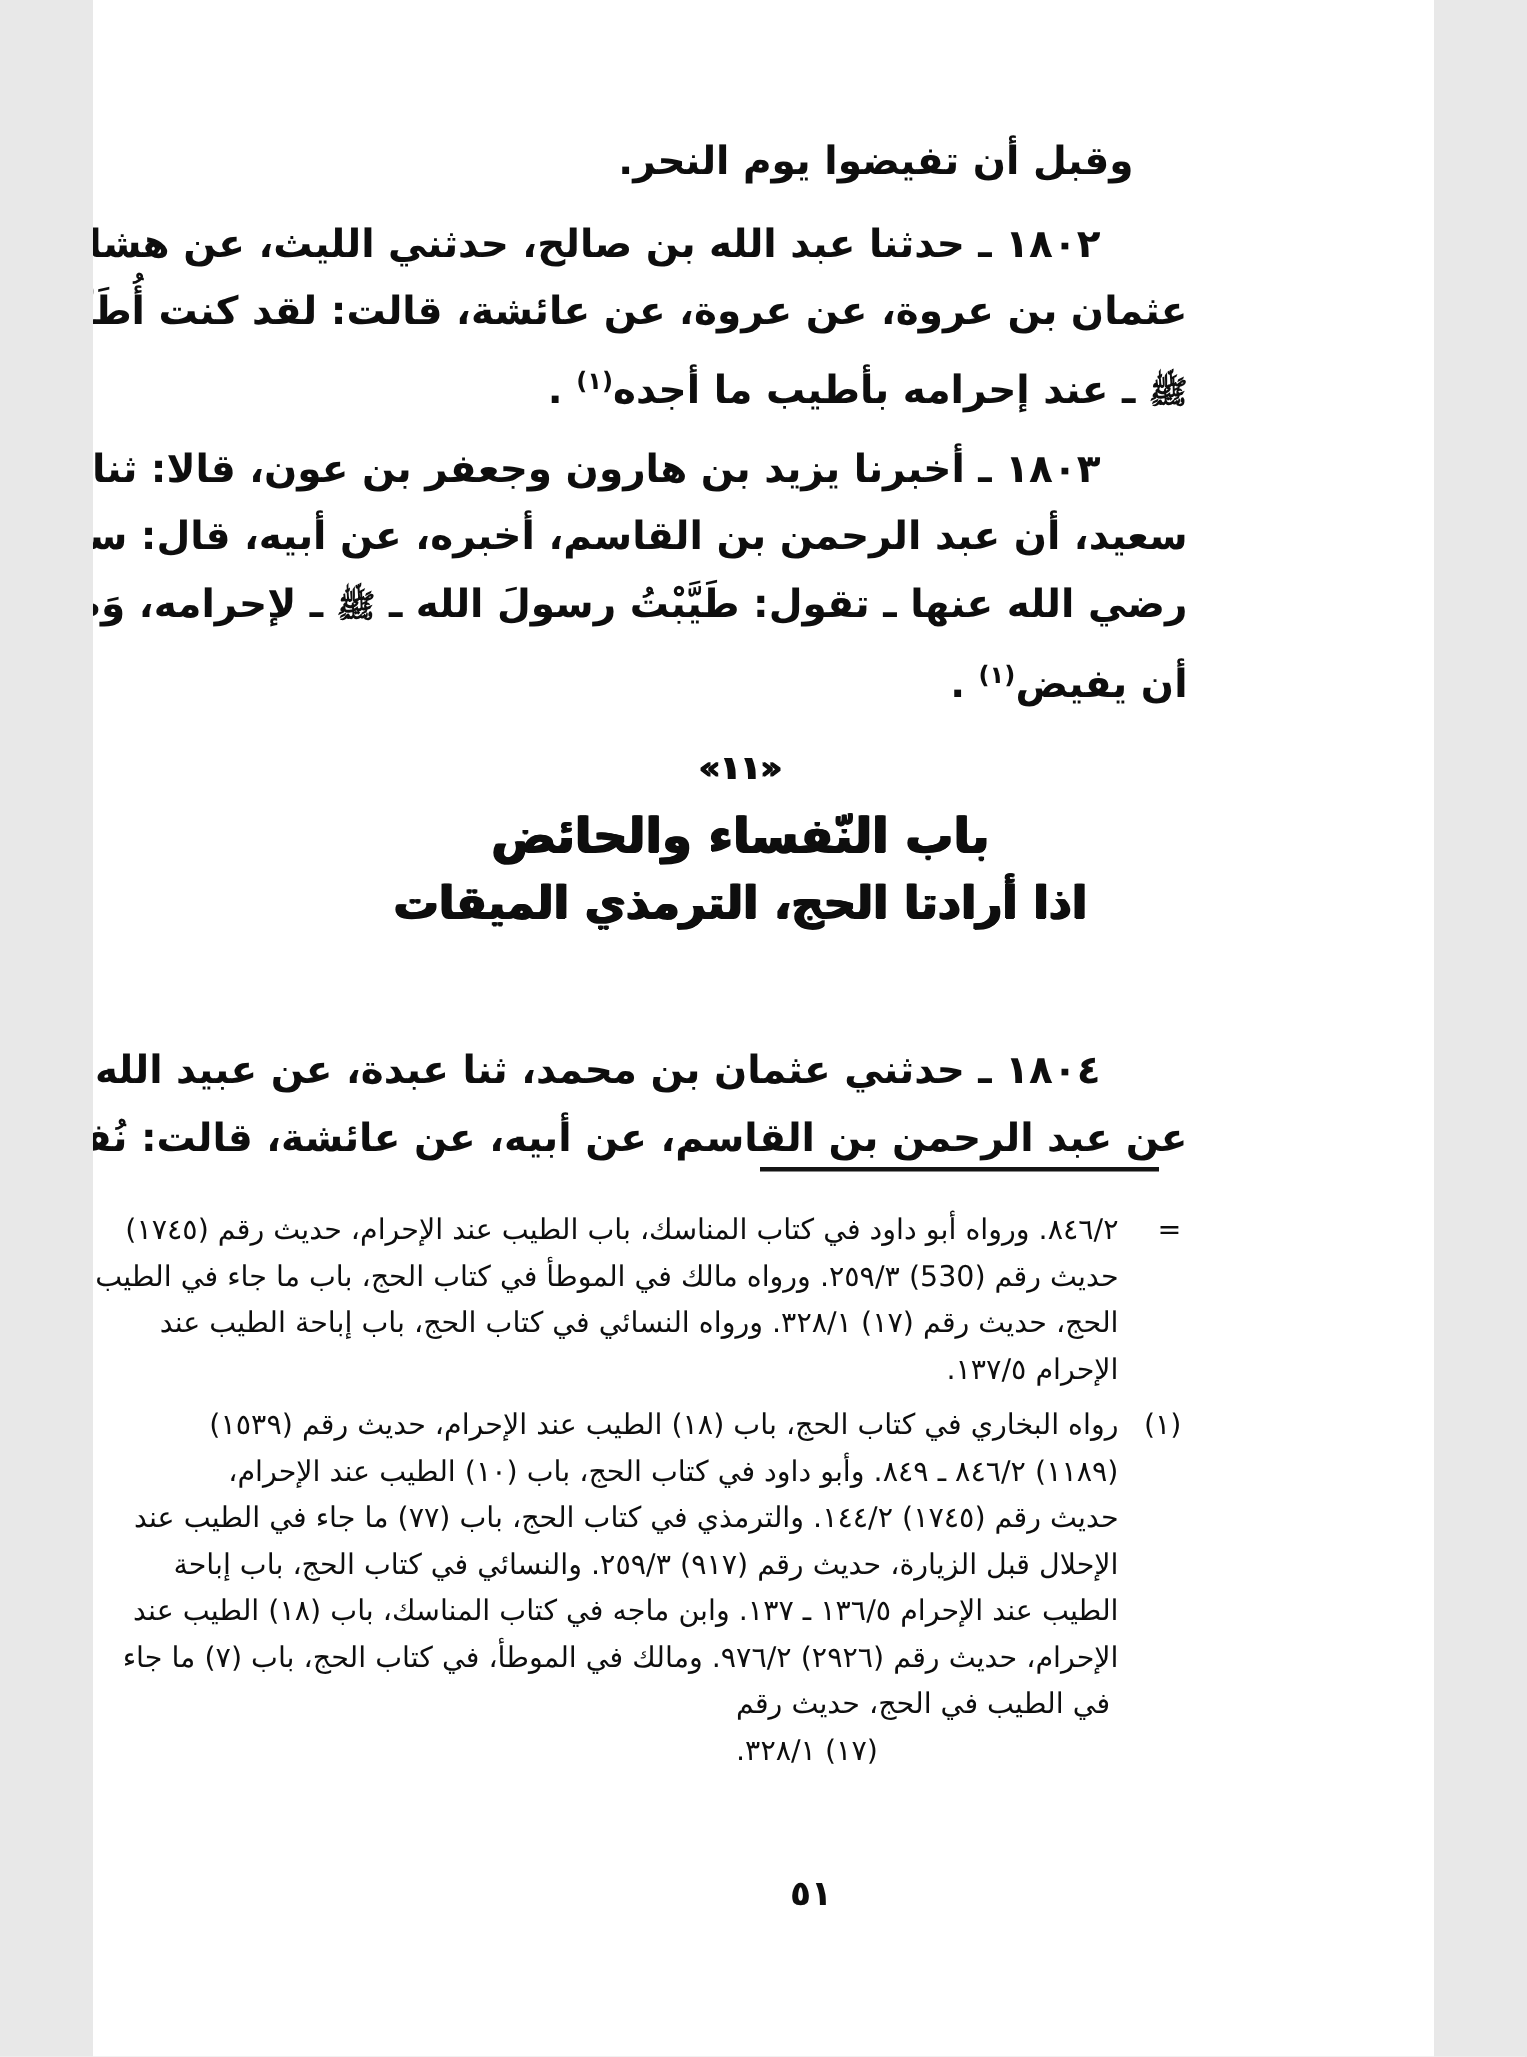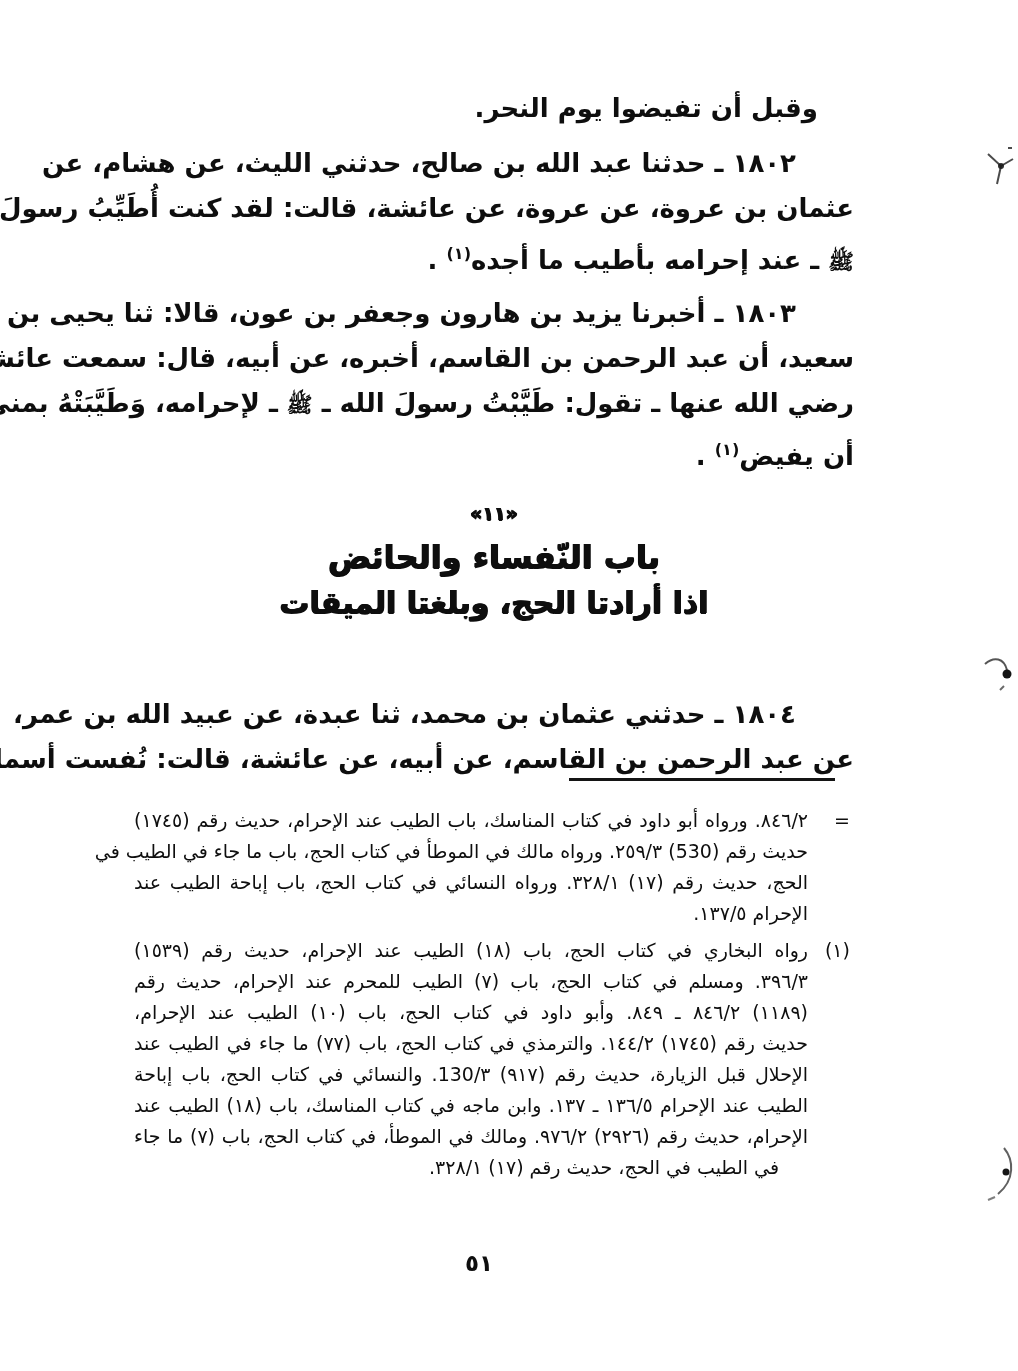--- a/index.html
+++ b/index.html
@@ -1,18 +1,18 @@
 <!DOCTYPE html>
 <html lang="ar" dir="rtl"><head>
 <meta charset="utf-8">
 <style>
   html,body{margin:0;padding:0;background:#e8e8e8;}
   .page{
     position:relative;
-    width:1018px;height:1371px;
+    width:894px;height:1371px;
     margin:0 auto;
     background:#ffffff;
     overflow:hidden;
     direction:rtl;
     font-family:"DejaVu Sans",sans-serif;
     color:#0e0e0e;
   }
   
   .col{position:absolute;right:164px;left:134px;}
   .mtxt{font-size:26px;font-weight:bold;line-height:45px;}
@@ -20,21 +20,21 @@
   .line{display:block;}
   .jl{text-align:justify;text-align-last:justify;white-space:nowrap;}
   .rl{text-align:right;}
   .indent{padding-right:58px;}
   .intro-pad{padding-right:36px;}
   .fref{font-size:0.62em;vertical-align:super;}
   .sas{font-size:0.82em;}
   
   .chap{text-align:center;font-weight:bold;
         text-shadow:0.7px 0 currentColor,-0.7px 0 currentColor,0 0.5px currentColor;}
-  .chap-num{font-size:19px;line-height:34px;}
+  .chap-num{font-size:22px;line-height:34px;}
   .chap-t1{font-size:32px;line-height:46px;}
   .chap-t2{font-size:30px;line-height:46px;}
   
   .fsep{position:absolute;top:778px;right:183px;width:266px;height:3px;background:#141414;}
   
   .fnblock{position:absolute;top:805px;right:164px;left:134px;}
   .fnpara{position:relative;padding-right:46px;}
   .fnpara + .fnpara{margin-top:6px;}
   .fnmark{position:absolute;right:4px;top:0;line-height:31px;font-size:19px;}
   .fn-last-short{text-align:right;}
@@ -60,21 +60,21 @@
 
   <div class="col mtxt" style="top:291px">
     <span class="line jl indent">١٨٠٣ ـ أخبرنا يزيد بن هارون وجعفر بن عون، قالا: ثنا يحيى بن</span>
     <span class="line jl">سعيد، أن عبد الرحمن بن القاسم، أخبره، عن أبيه، قال: سمعت عائشة ـ</span>
     <span class="line jl"><span>رضي الله عنها ـ تقول: طَيَّبْتُ رسولَ الله ـ </span><span class="sas">ﷺ</span><span> ـ لإحرامه، وَطَيَّبَتْهُ بمنى قبل</span></span>
     <span class="line rl"><span>أن يفيض</span><span class="fref">(١)</span><span> .</span></span>
   </div>
 
   <div class="col chap chap-num" style="top:496px">«١١»</div>
   <div class="col chap chap-t1" style="top:534px">باب النّفساء والحائض</div>
-  <div class="col chap chap-t2" style="top:580px">اذا أرادتا الحج، وبلغتا الميقات</div>
+  <div class="col chap chap-t2" style="top:580px">اذا أرادتا الحج، الترمذي الميقات</div>
 
   <div class="col mtxt" style="top:692px">
     <span class="line jl indent">١٨٠٤ ـ حدثني عثمان بن محمد، ثنا عبدة، عن عبيد الله بن عمر،</span>
     <span class="line jl">عن عبد الرحمن بن القاسم، عن أبيه، عن عائشة، قالت: نُفست أسماء</span>
   </div>
 
   <div class="fsep"></div>
 
   <div class="fnblock ftxt">
 
@@ -82,24 +82,23 @@
       <span class="fnmark">=</span>
       <span class="line jl">٨٤٦/٢. ورواه أبو داود في كتاب المناسك، باب الطيب عند الإحرام، حديث رقم (١٧٤٥)</span>
       <span class="line jl">حديث رقم (530) ٢٥٩/٣. ورواه مالك في الموطأ في كتاب الحج، باب ما جاء في الطيب في</span>
       <span class="line jl">الحج، حديث رقم (١٧) ٣٢٨/١. ورواه النسائي في كتاب الحج، باب إباحة الطيب عند</span>
       <span class="line fn-last-short">الإحرام ١٣٧/٥.</span>
     </div>
 
     <div class="fnpara">
       <span class="fnmark">(١)</span>
       <span class="line jl">رواه البخاري في كتاب الحج، باب (١٨) الطيب عند الإحرام، حديث رقم (١٥٣٩)</span>
-      <span class="line jl">٣٩٦/٣. ومسلم في كتاب الحج، باب (٧) الطيب للمحرم عند الإحرام، حديث رقم</span>
       <span class="line jl">(١١٨٩) ٨٤٦/٢ ـ ٨٤٩. وأبو داود في كتاب الحج، باب (١٠) الطيب عند الإحرام،</span>
       <span class="line jl">حديث رقم (١٧٤٥) ١٤٤/٢. والترمذي في كتاب الحج، باب (٧٧) ما جاء في الطيب عند</span>
-      <span class="line jl">الإحلال قبل الزيارة، حديث رقم (٩١٧) 130/٣. والنسائي في كتاب الحج، باب إباحة</span>
+      <span class="line jl">الإحلال قبل الزيارة، حديث رقم (٩١٧) ٢٥٩/٣. والنسائي في كتاب الحج، باب إباحة</span>
       <span class="line jl">الطيب عند الإحرام ١٣٦/٥ ـ ١٣٧. وابن ماجه في كتاب المناسك، باب (١٨) الطيب عند</span>
       <span class="line jl">الإحرام، حديث رقم (٢٩٢٦) ٩٧٦/٢. ومالك في الموطأ، في كتاب الحج، باب (٧) ما جاء</span>
       <span class="line fn-offset">في الطيب في الحج، حديث رقم (١٧) ٣٢٨/١.</span>
     </div>
 
   </div>
 
   <div class="pagenum">٥١</div>
 
   <svg class="artifact" style="top:142px;left:984px" width="32" height="52">

